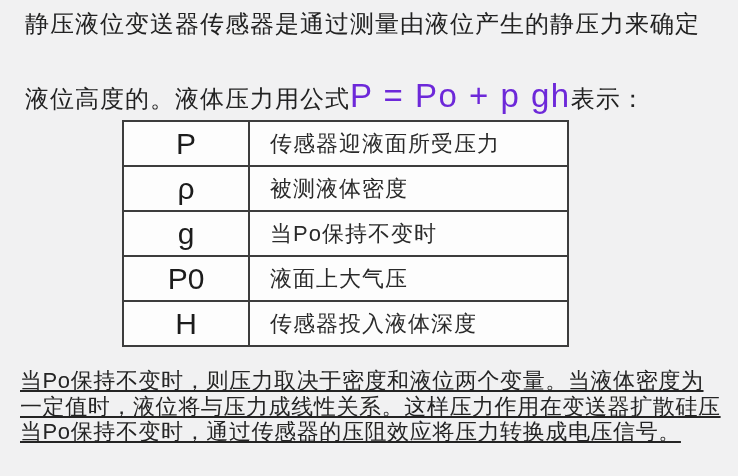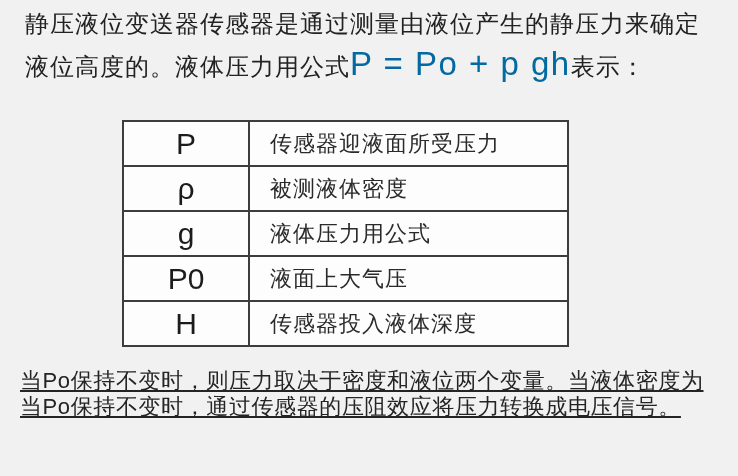--- a/index.html
+++ b/index.html
@@ -34,21 +34,22 @@
     line-height: 40px;
     text-align: right;
   }
   .intro-line2 .cn {
     font-size: 24px;
     letter-spacing: 1px;
   }
   .formula {
     font-size: 33px;
     letter-spacing: 1.5px;
-    color: #0369a1;
+    color: #6d28d9;
+    margin-top: 32px;
   }
   
   .symbol-table {
     position: absolute;
     left: 122px;
     top: 120px;
     border-collapse: collapse;
     background: #fdfdfd;
   }
   .symbol-table td {
@@ -103,31 +104,32 @@
       <tr>
         <td class="sym">P</td>
         <td class="desc">传感器迎液面所受压力</td>
       </tr>
       <tr>
         <td class="sym">ρ</td>
         <td class="desc">被测液体密度</td>
       </tr>
       <tr>
         <td class="sym">g</td>
-        <td class="desc">液体压力用公式</td>
+        <td class="desc">当Po保持不变时</td>
       </tr>
       <tr>
         <td class="sym">P0</td>
         <td class="desc">液面上大气压</td>
       </tr>
       <tr>
         <td class="sym">H</td>
         <td class="desc">传感器投入液体深度</td>
       </tr>
     </tbody>
   </table>
 
   <div class="body-text">
     <div class="line">当Po保持不变时，则压力取决于密度和液位两个变量。当液体密度为</div>
+    <div class="line">一定值时，液位将与压力成线性关系。这样压力作用在变送器扩散硅压</div>
     <div class="line">当Po保持不变时，通过传感器的压阻效应将压力转换成电压信号。</div>
   </div>
 
 </div>
 
 </body></html>

